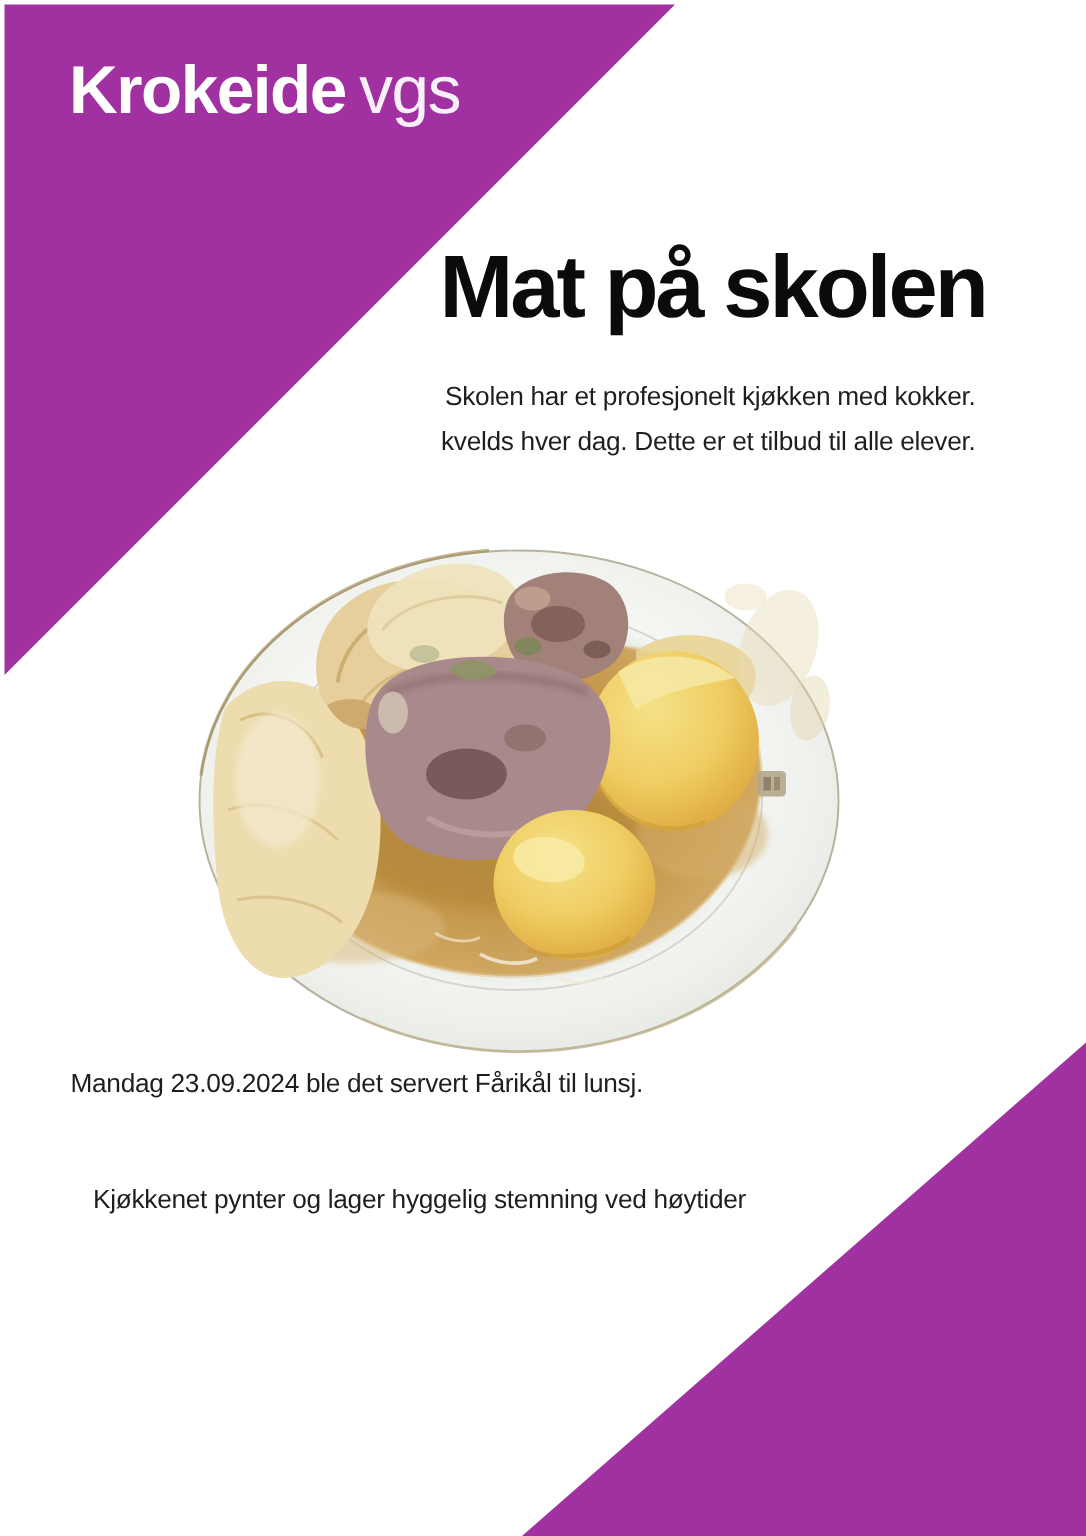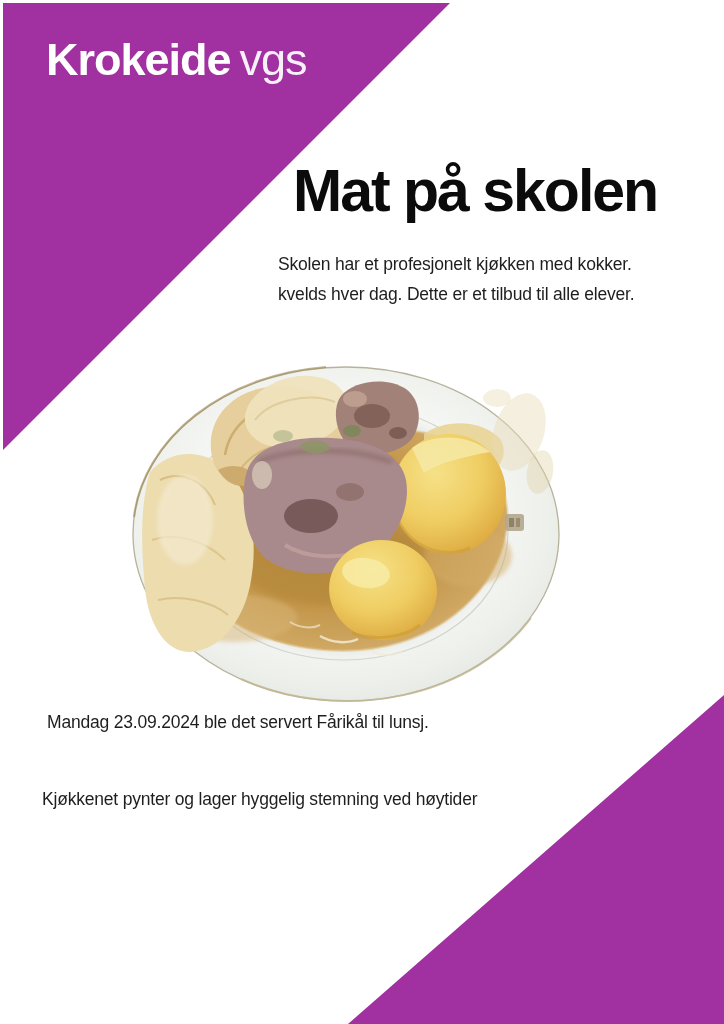--- a/index.html
+++ b/index.html
@@ -3,41 +3,42 @@
 <meta charset="utf-8">
 <style>
   * { margin:0; padding:0; box-sizing:border-box; }
   html,body { background:#ffffff; }
   .page {
     position:relative;
     width:724px; height:1024px;
     overflow:hidden;
     background:var(--page-bg, #ffffff);
     font-family:"Liberation Sans", sans-serif;
+    text-align:right;
   }
   .graphics { position:absolute; inset:0; width:724px; height:1024px; display:block; }
   .logo {
     position:absolute; left:46px; top:37px;
     font-size:45px; line-height:1; letter-spacing:-1px;
     color:var(--logo-text, #ffffff); white-space:nowrap;
   }
   .logo .primary { font-weight:bold; }
   .logo .secondary { font-weight:normal; opacity:0.93; margin-left:9px; }
   .title {
     position:absolute; left:293px; top:162px;
     font-size:59px; line-height:1; font-weight:bold; letter-spacing:-2px;
     color:var(--title-text, #0b0b0b); white-space:nowrap;
   }
   .bodytext {
     font-size:17.5px; line-height:30px; letter-spacing:-0.2px;
     color:var(--body-text, #1e1e1e); white-space:nowrap;
   }
-  .intro   { position:absolute; left:278px; top:249px; }
+  .intro   { position:absolute; left:294px; top:249px; }
   .caption { position:absolute; left:47px;  top:707px; }
-  .closing { position:absolute; left:42px;  top:784px; }
+  .closing { position:absolute; left:62px;  top:784px; }
   .line { display:block; }
 </style>
 </head>
 <body>
 
 <div class="page">
 
   <svg class="graphics" viewBox="0 0 724 1024" role="img" aria-label="Fårikål: kjøtt, kål og poteter i kraft på en hvit tallerken">
     <defs>
       <radialGradient id="gPlate" cx="48%" cy="45%" r="60%">

